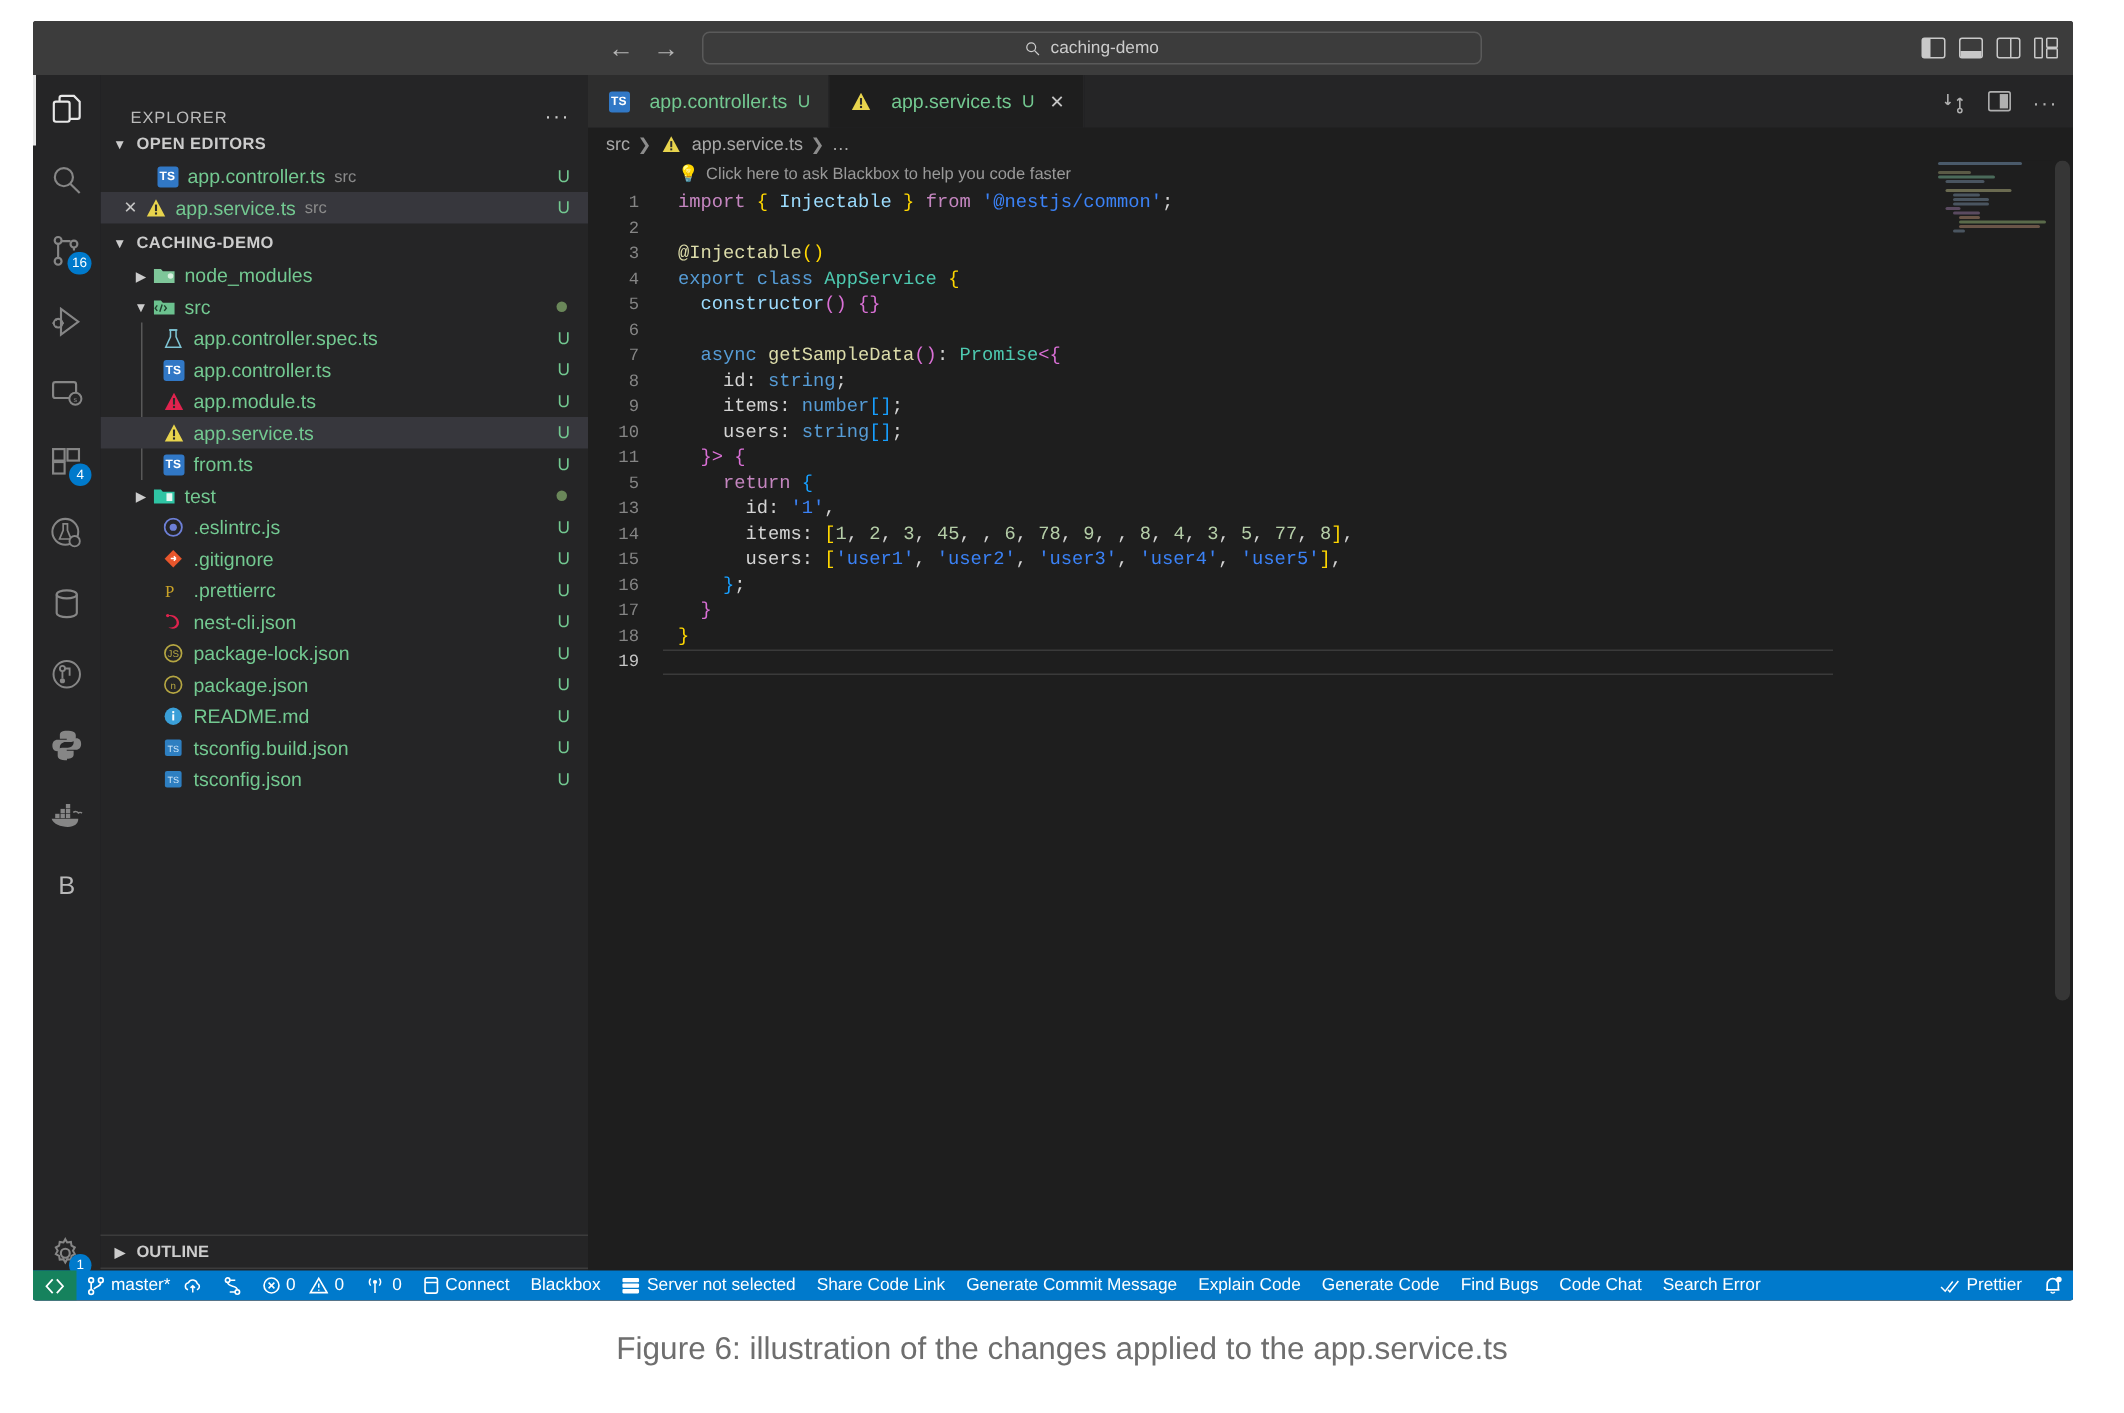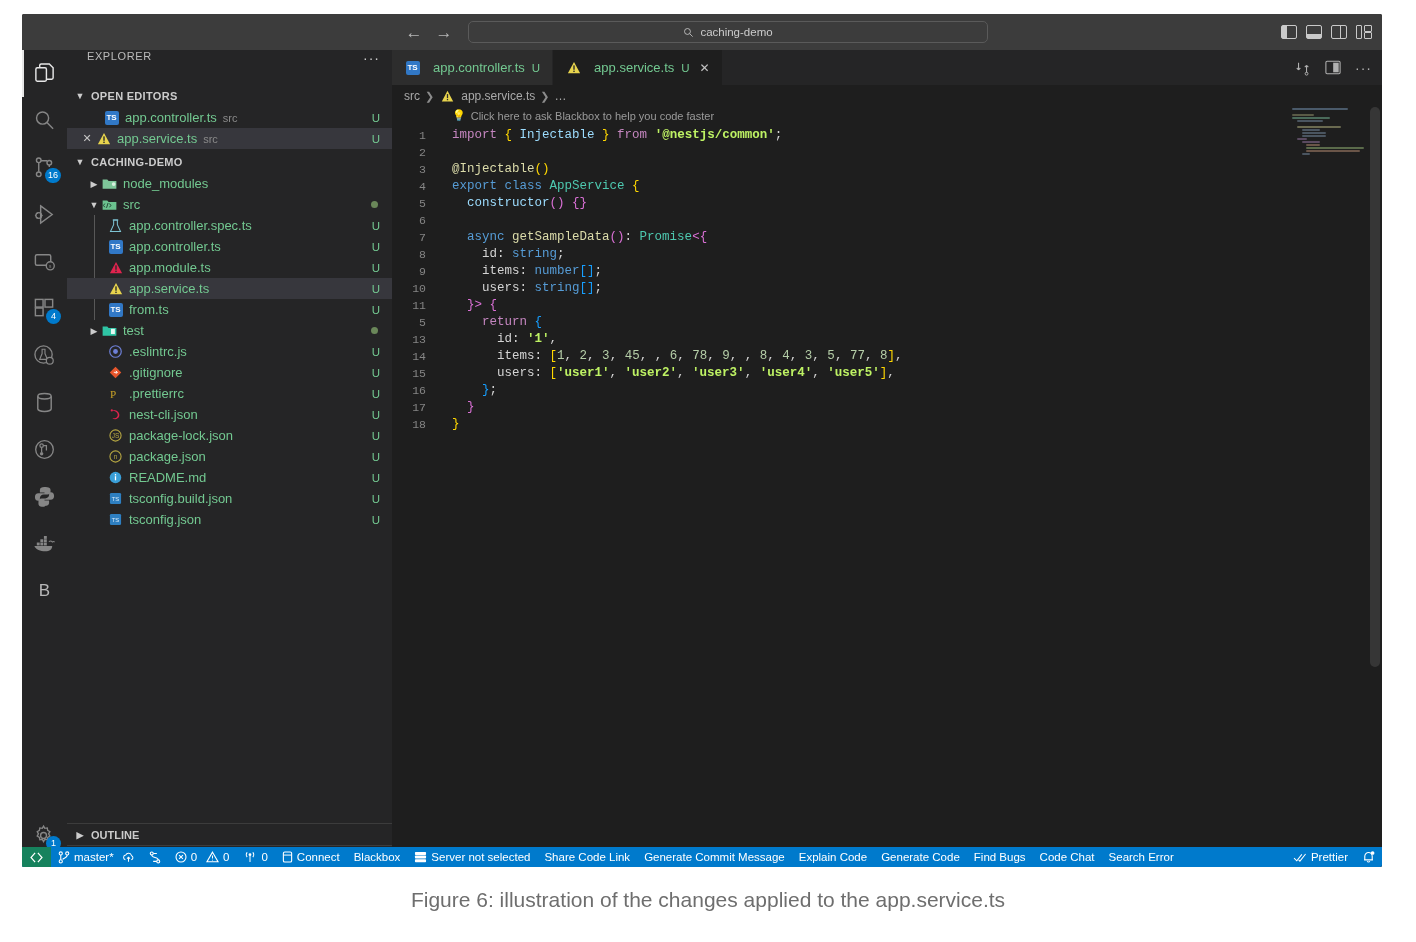--- a/index.html
+++ b/index.html
@@ -76,21 +76,21 @@
   .act-spacer { flex:1 1 auto; }
   .act-b-letter { font-size:17px; color:#b8b8b8; font-family:"Liberation Sans", sans-serif; }
 
   
   .sidebar {
     position:absolute; left:45px; top:36px; width:325px; height:817px;
     background:#252526; color:#cccccc;
     display:flex; flex-direction:column;
   }
   .sb-title {
-    height:35px; display:flex; align-items:flex-start; justify-content:space-between;
+    height:35px; display:flex; align-items:flex-end; justify-content:space-between;
     padding:0 12px 0 20px; font-size:11px; letter-spacing:.6px; color:#bbbbbb;
   }
   .sb-dots { color:#cccccc; font-size:14px; letter-spacing:1px; }
   .sect-header {
     height:22px; display:flex; align-items:center; gap:4px;
     padding-left:6px; font-size:11px; font-weight:bold; letter-spacing:.3px; color:#cccccc;
   }
   .chev { width:14px; display:inline-block; text-align:center; font-size:9px; color:#cccccc; }
   .row {
     height:21px; display:flex; align-items:center; font-size:13px; position:relative;
@@ -159,21 +159,21 @@
   .ctext { flex:1 1 auto; padding-left:10px; }
   .cline.current .lnum { color:#c6c6c6; }
   .cline.current .ctext {
     border-top:1px solid #3a3a3a; border-bottom:1px solid #3a3a3a;
     height:17px; display:block; margin-right:160px;
   }
 
   
   .t-key   { color:#569cd6; }
   .t-key2  { color:#c586c0; }
-  .t-str   { color:#bef264;font-weight:bold; }
+  .t-str   { color:#3b82f6; }
   .t-num   { color:#b5cea8; }
   .t-fn    { color:#dcdcaa; }
   .t-type  { color:#4ec9b0; }
   .t-var   { color:#9cdcfe; }
   .t-plain { color:#d4d4d4; }
   .t-br1   { color:#ffd700; }
   .t-br2   { color:#da70d6; }
   .t-br3   { color:#179fff; }
   .t-dec   { color:#dcdcaa; }
 
@@ -697,20 +697,24 @@
             <span class="lnum">16</span>
             <span class="ctext"><span class="t-plain">    </span><span class="t-br3">}</span><span class="t-plain">;</span></span>
           </div>
           <div class="cline">
             <span class="lnum">17</span>
             <span class="ctext"><span class="t-plain">  </span><span class="t-br2">}</span></span>
           </div>
           <div class="cline">
             <span class="lnum">18</span>
             <span class="ctext"><span class="t-br1">}</span></span>
+          </div>
+          <div class="cline current">
+            <span class="lnum">19</span>
+            <span class="ctext"></span>
           </div>
         </div>
 
         <div class="minimap">
           <div class="mm-line" style="width:56px; background:#4a5a6a;"></div>
           <div class="mm-line" style="width:0;"></div>
           <div class="mm-line" style="width:22px; background:#5a5a46;"></div>
           <div class="mm-line" style="width:38px; background:#4a6a5a;"></div>
           <div class="mm-line" style="width:26px; margin-left:5px; background:#4a5560;"></div>
           <div class="mm-line" style="width:0;"></div>

